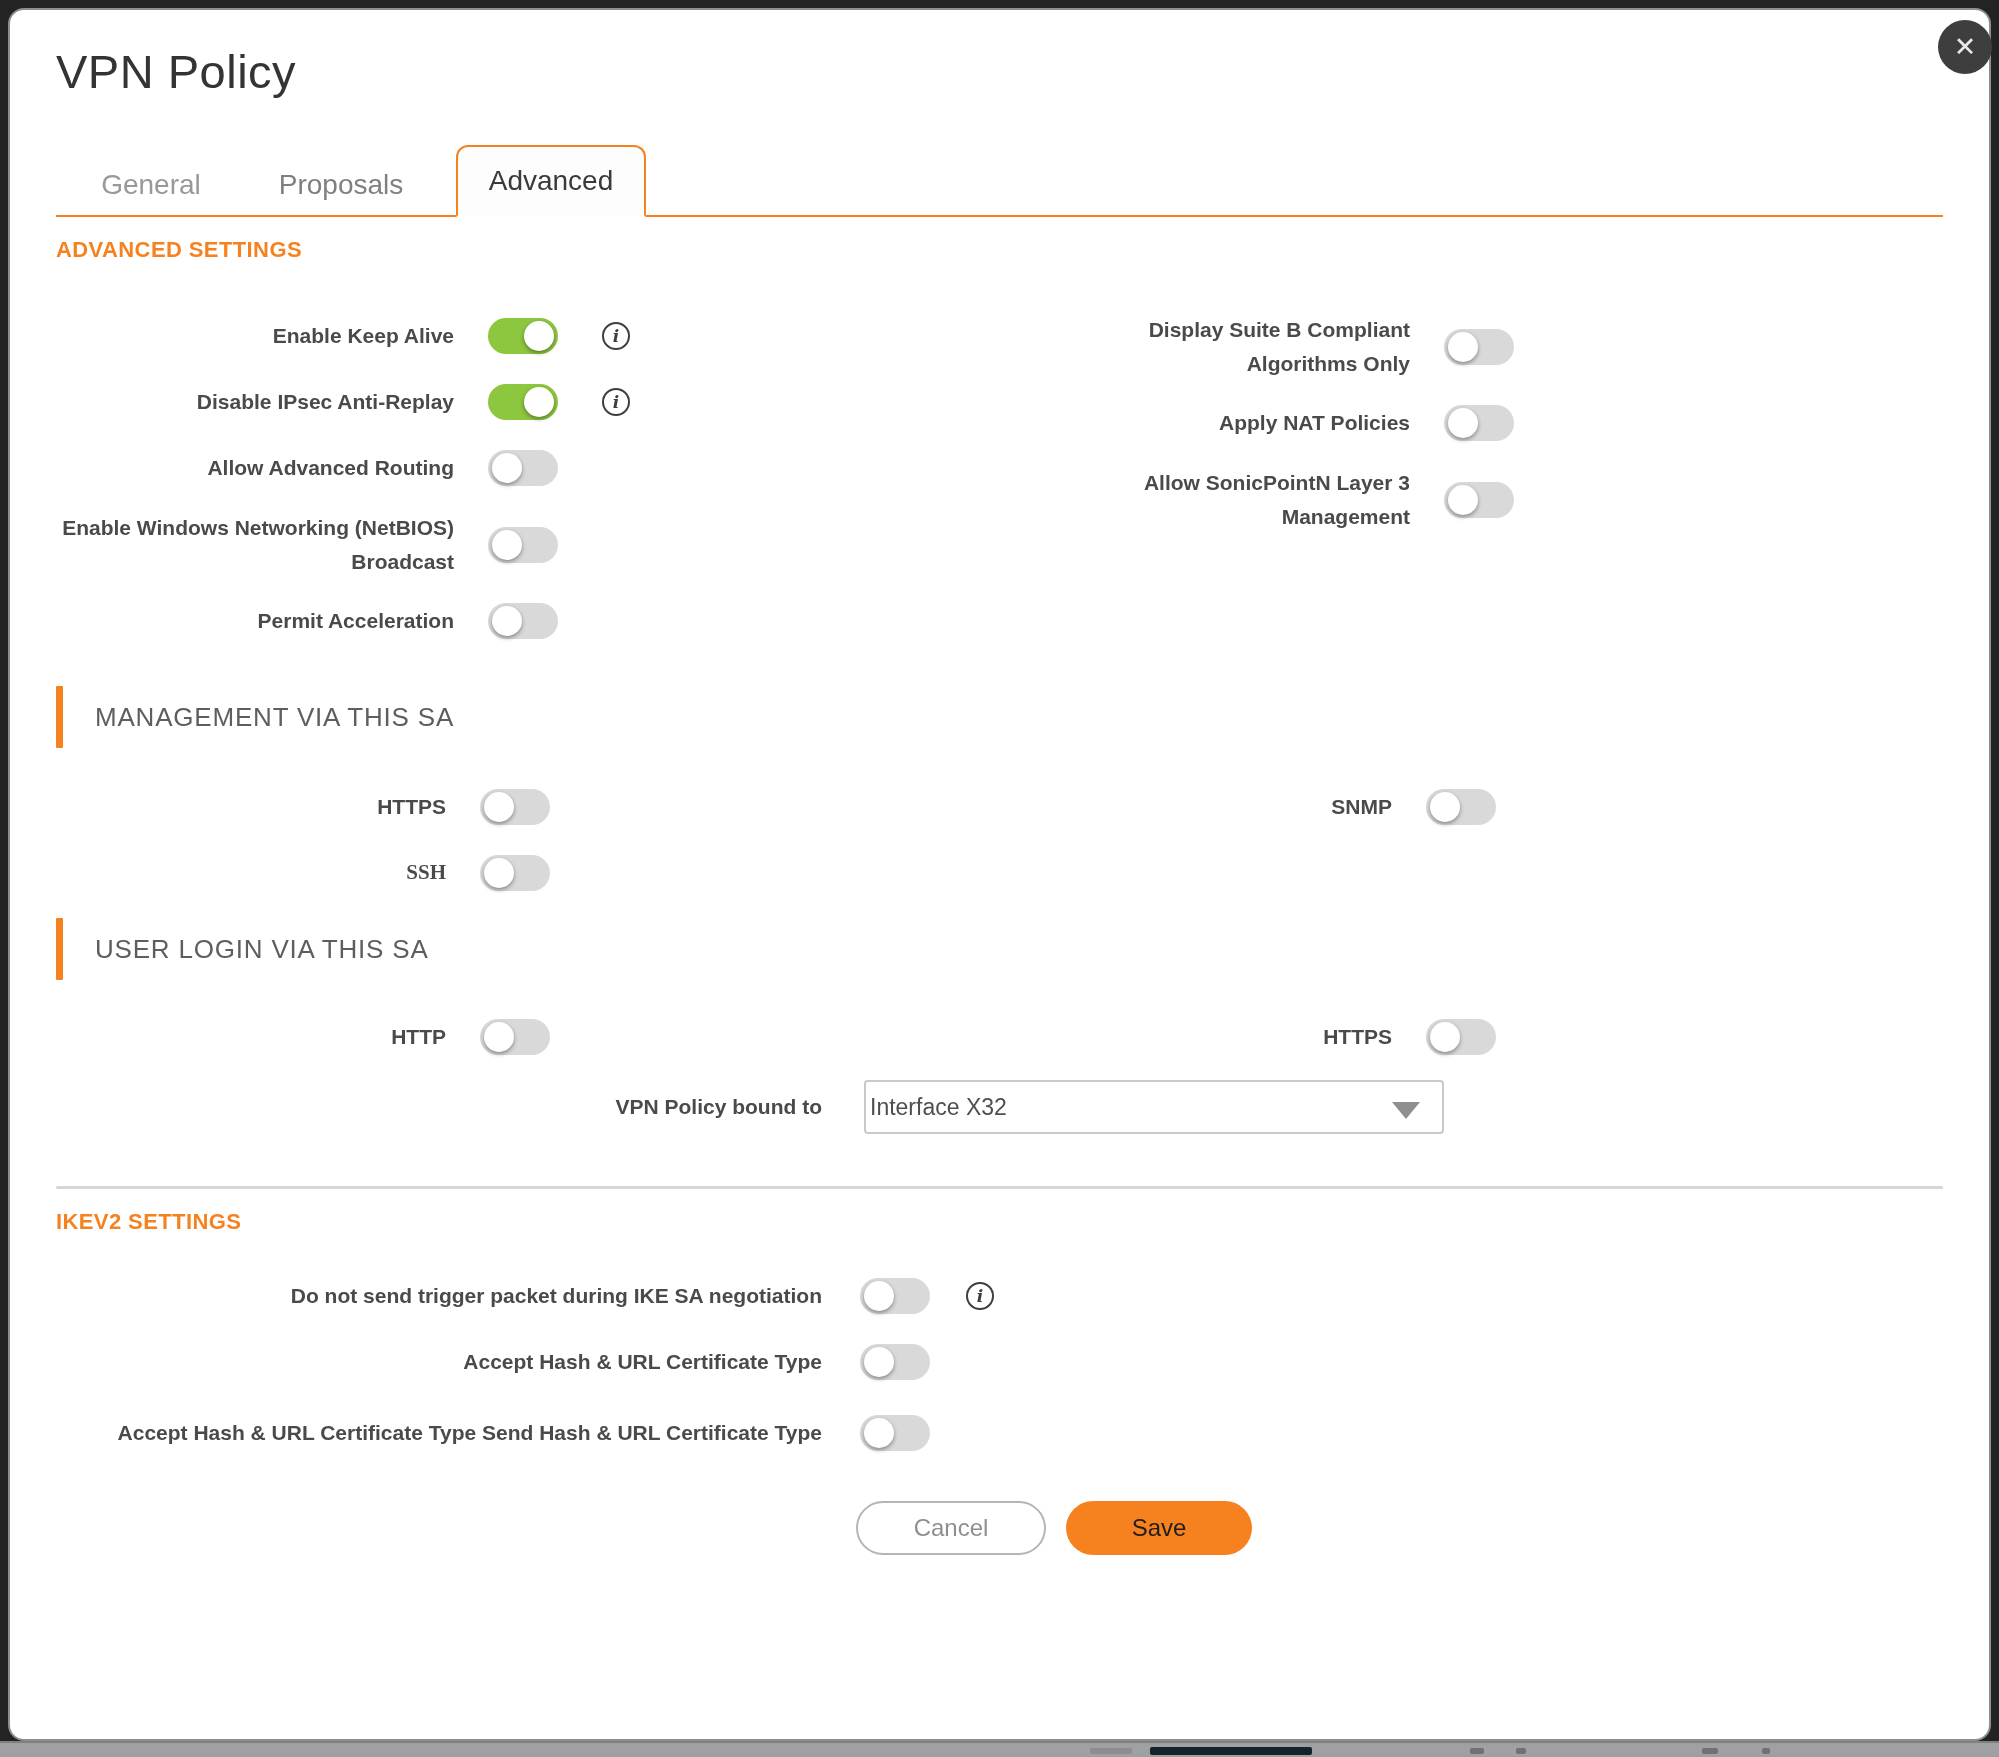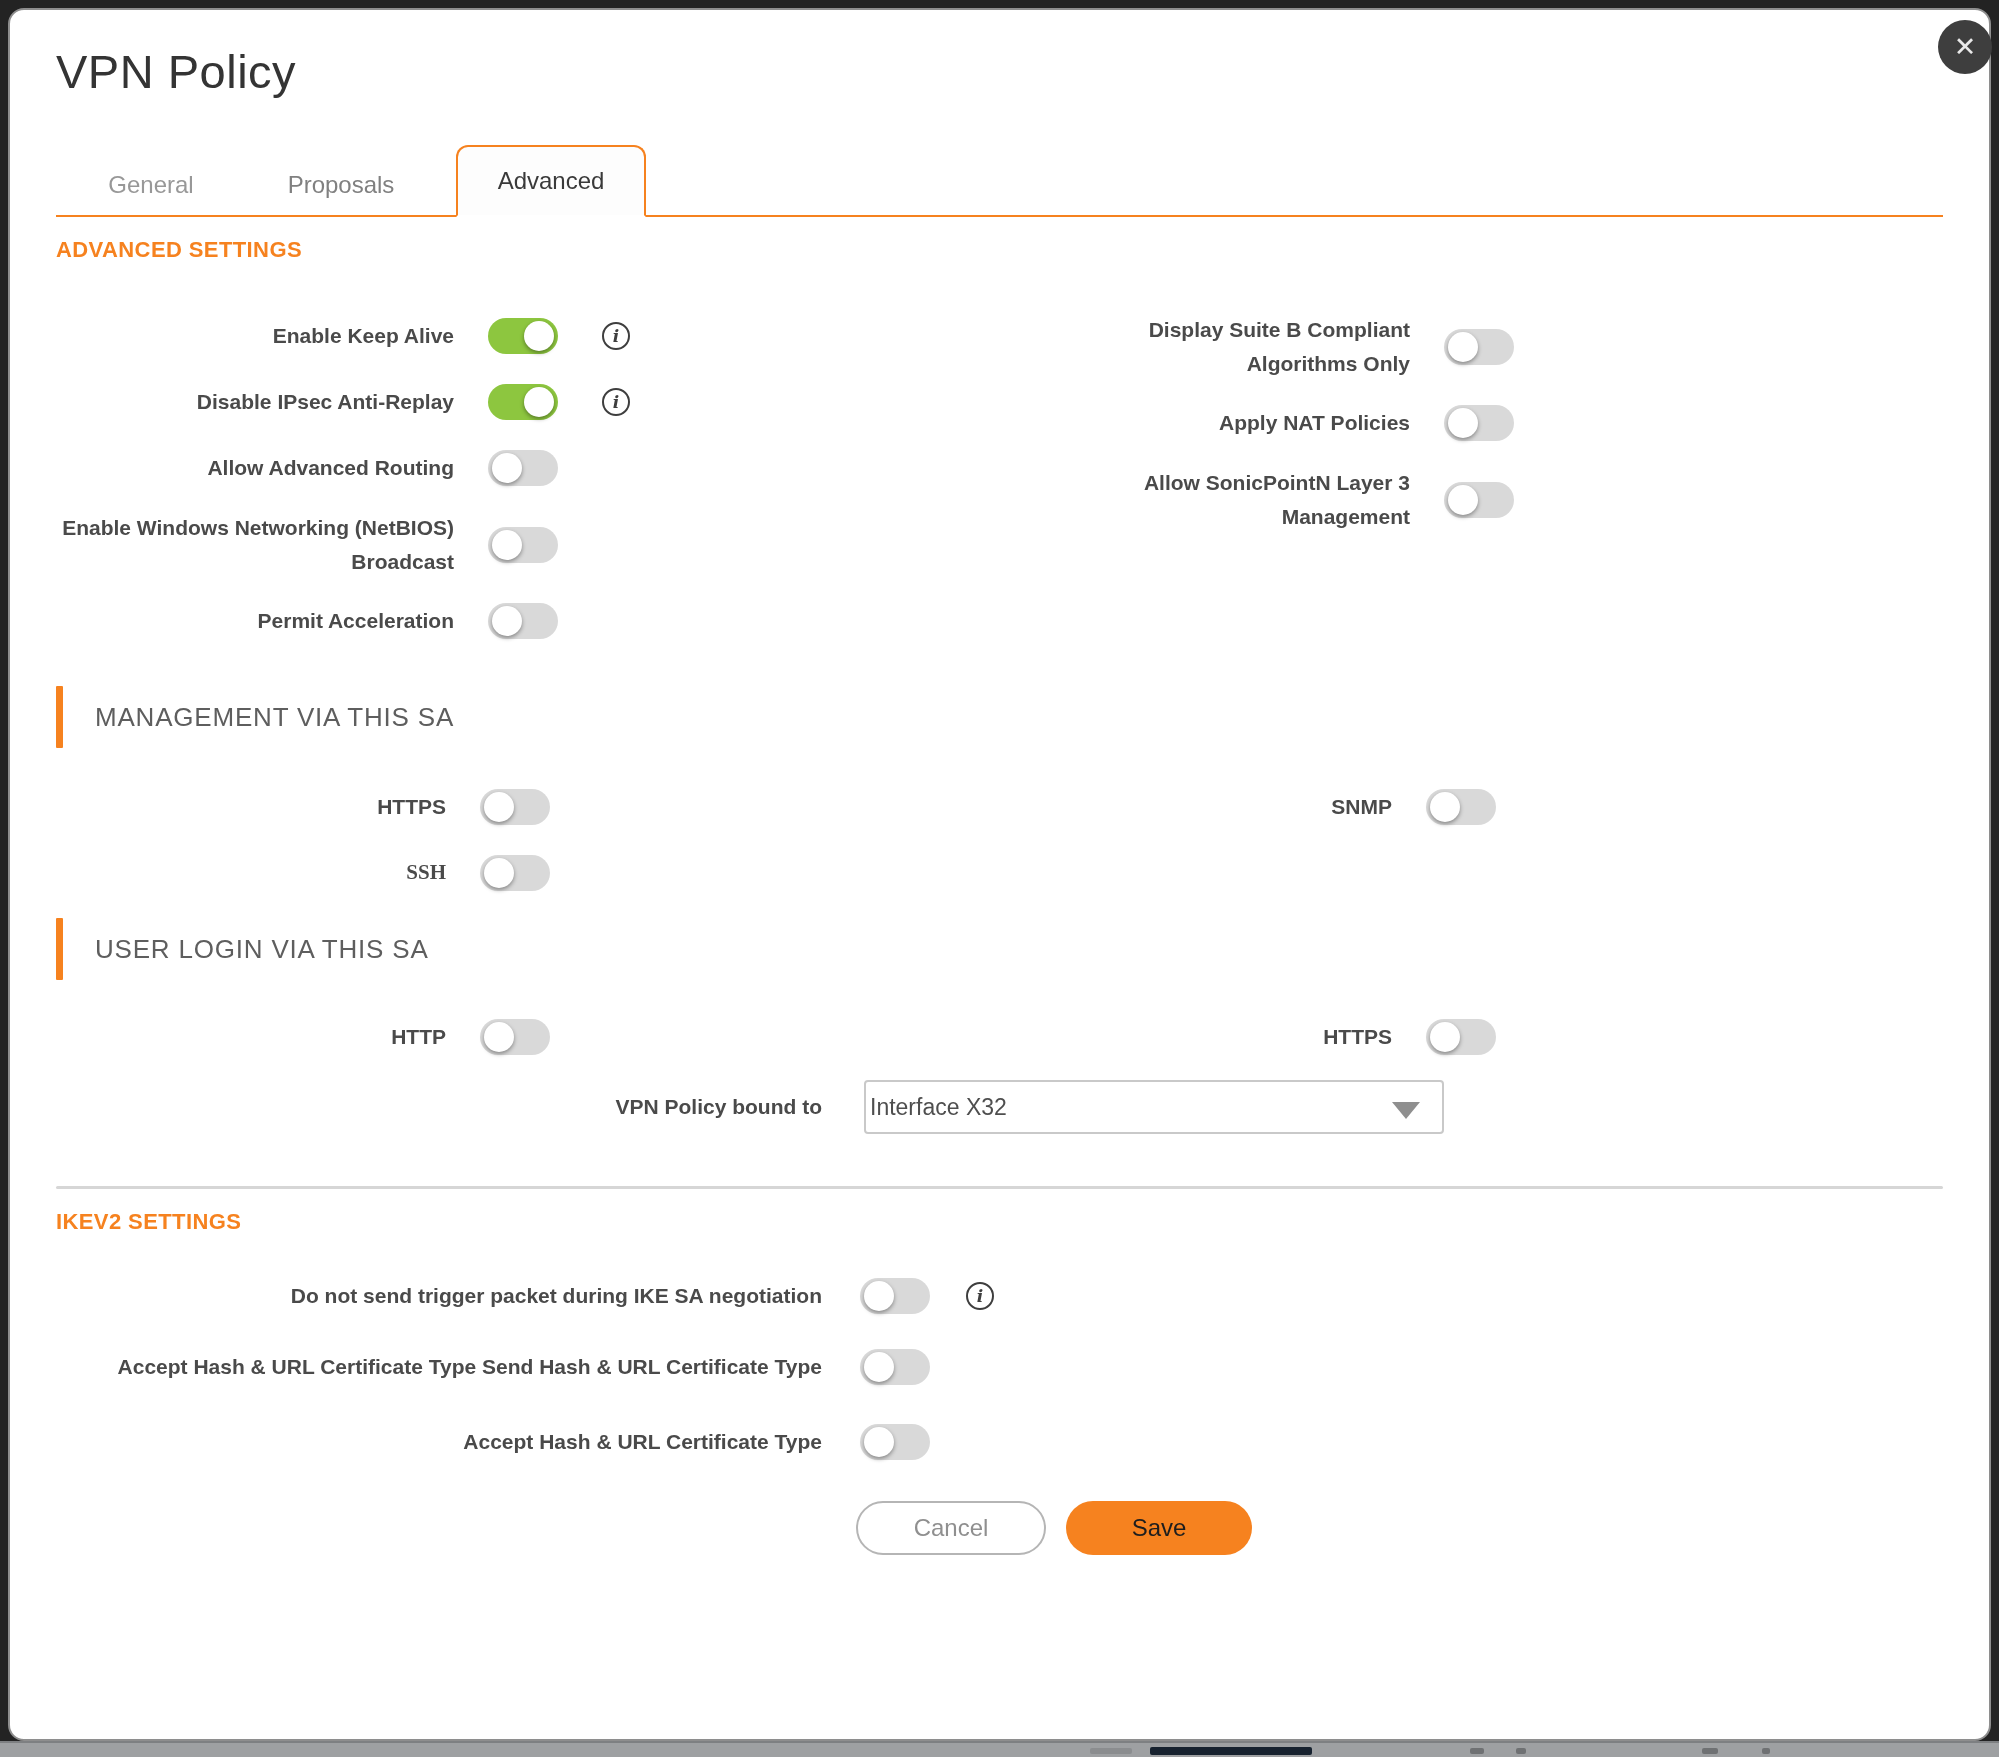--- a/index.html
+++ b/index.html
@@ -27,21 +27,21 @@
           border:2px solid #8E8E8E;border-radius:16px;padding:0 46px;overflow:hidden;}
 
   .close-btn{position:absolute;left:1938px;top:20px;width:54px;height:54px;border-radius:50%;
              background:#3E3E3E;color:#E9E9E9;display:flex;align-items:center;justify-content:center;
              font-size:27px;line-height:1;z-index:5;}
 
   .title{margin-top:34px;font-size:47px;color:#343434;letter-spacing:.5px;}
 
   .tabs{display:flex;align-items:flex-end;height:74px;margin-top:44px;border-bottom:2px solid var(--orange);}
   .tab{width:190px;height:60px;display:flex;align-items:center;justify-content:center;
-       font-size:24px;color:#989898;cursor:pointer;}
+       font-size:28px;color:#989898;cursor:pointer;}
   .tab.t2{color:#808080;}
   .tab.active{height:72px;margin-bottom:-2px;margin-left:20px;background:#FDFDFD;color:#3A3A3A;
        border:2px solid var(--orange);border-bottom:2px solid #fff;border-radius:12px 12px 0 0;}
 
   .orange-heading{margin-top:20px;font-size:22px;font-weight:700;color:var(--orange);letter-spacing:.4px;}
 
   .row{display:flex;align-items:center;min-height:46px;margin-bottom:20px;}
   .row.tall{min-height:64px;}
   .lbl{font-size:21px;font-weight:700;color:var(--label);text-align:right;line-height:1.6;}
 
@@ -216,26 +216,26 @@
     <div class="orange-heading">IKEV2 SETTINGS</div>
 
     <div class="ikev2-rows">
       <div class="row">
         <div class="lbl">Do not send trigger packet during IKE SA negotiation</div>
         <div class="switch" data-state="off"></div>
         <div class="info">
             <span>i</span>
           </div>
       </div>
+      <div class="row r2">
+        <div class="lbl">Accept Hash &amp; URL Certificate Type</div>
+        <div class="switch" data-state="off"></div>
+      </div>
       <div class="row tall r3">
         <div class="lbl">Accept Hash &amp; URL Certificate Type Send Hash &amp; URL Certificate Type</div>
-        <div class="switch" data-state="off"></div>
-      </div>
-      <div class="row r2">
-        <div class="lbl">Accept Hash &amp; URL Certificate Type</div>
         <div class="switch" data-state="off"></div>
       </div>
     </div>
 
     <div class="footer">
       <div class="btn btn-cancel">Cancel</div>
       <div class="btn btn-save">Save</div>
     </div>
 
   </div>

